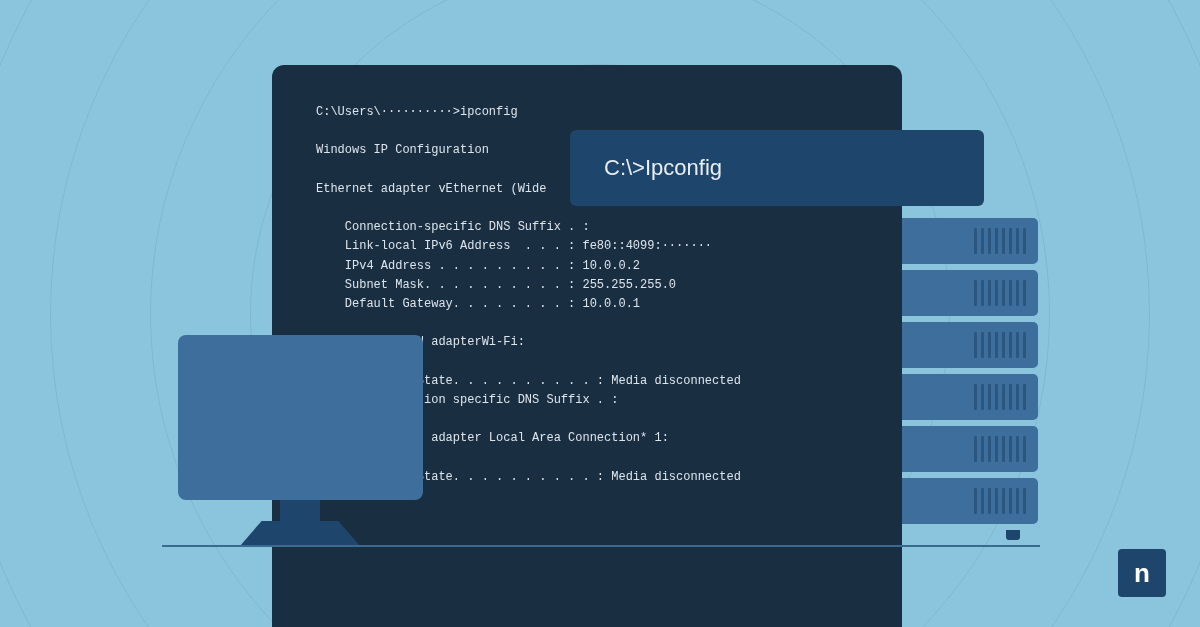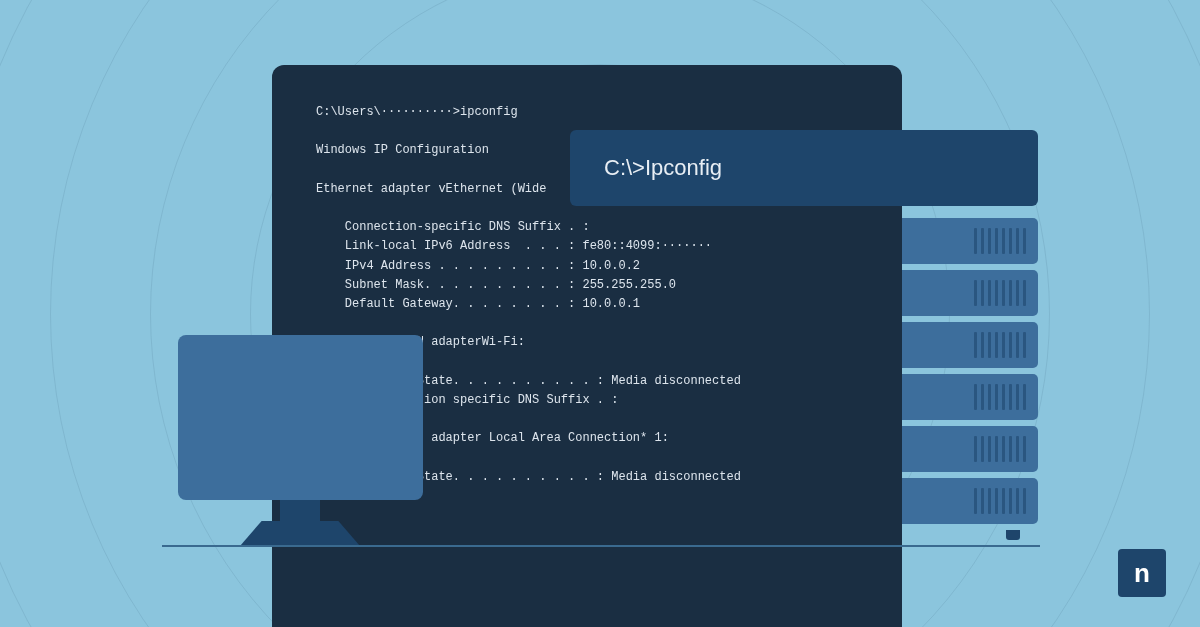--- a/index.html
+++ b/index.html
@@ -37,21 +37,21 @@
     color: #DDE5ED;
     font-family: Liberation Mono, monospace;
     font-size: 12px;
     line-height: 1.6;
     white-space: pre;
   }
   .title-card {
     position: absolute;
     top: 130px;
     left: 570px;
-    width: 468px;
+    width: 414px;
     height: 76px;
     background: #1E456B;
     border-radius: 6px;
     display: flex;
     align-items: center;
     padding-left: 34px;
     color: #E8EEF4;
     font-size: 22px;
     font-weight: 400;
   }

